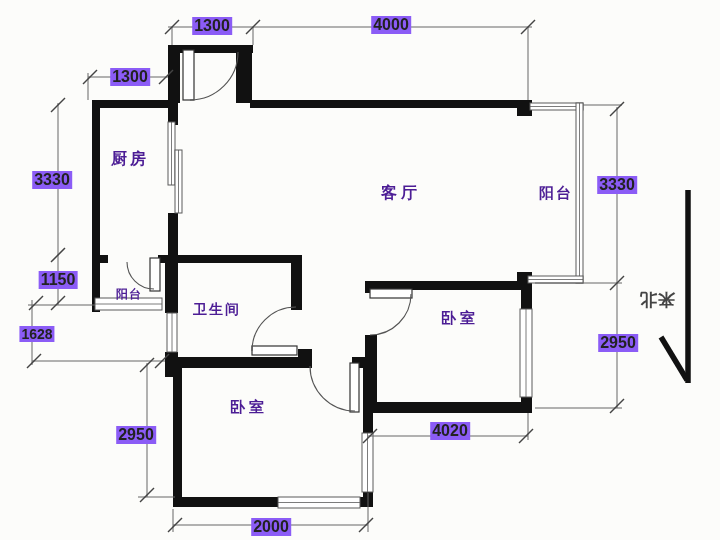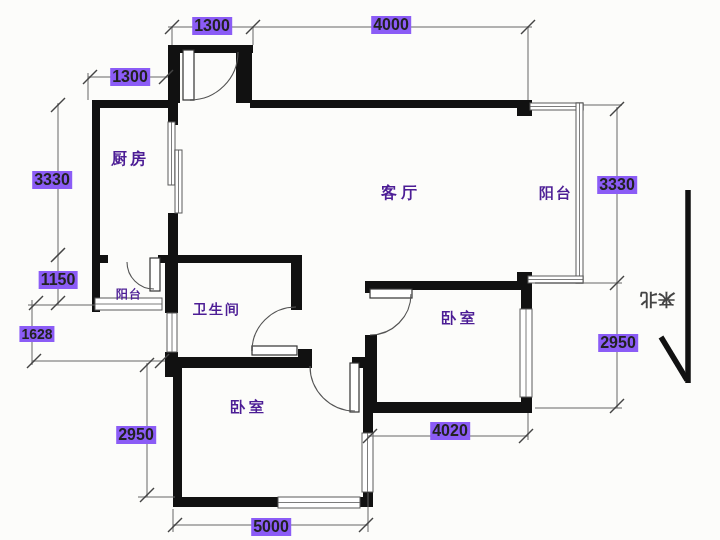--- a/index.html
+++ b/index.html
@@ -129,18 +129,18 @@
     <div class="lbl room-lbl" style="left: 217px; top: 310px; font-size: 14px; letter-spacing: 2px;">卫生间</div>
     <div class="lbl room-lbl" style="left: 460px; top: 318px; font-size: 15px; letter-spacing: 4px;">卧室</div>
     <div class="lbl room-lbl" style="left: 249px; top: 407px; font-size: 15px; letter-spacing: 4px;">卧室</div>
     <div class="lbl dim-lbl" style="left: 212px; top: 26px; font-size: 16px;">1300</div>
     <div class="lbl dim-lbl" style="left: 391px; top: 25px; font-size: 16px;">4000</div>
     <div class="lbl dim-lbl" style="left: 130px; top: 77px; font-size: 16px;">1300</div>
     <div class="lbl dim-lbl" style="left: 52px; top: 180px; font-size: 16px;">3330</div>
     <div class="lbl dim-lbl" style="left: 58px; top: 280px; font-size: 16px; text-align: right;">1150</div>
     <div class="lbl dim-lbl" style="left: 37px; top: 334px; font-size: 14px;">1628</div>
     <div class="lbl dim-lbl" style="left: 136px; top: 435px; font-size: 16px;">2950</div>
-    <div class="lbl dim-lbl" style="left: 271px; top: 527px; font-size: 16px;">5000</div>
+    <div class="lbl dim-lbl" style="left: 271px; top: 527px; font-size: 16px;">2000</div>
     <div class="lbl dim-lbl" style="left: 450px; top: 431px; font-size: 16px;">4020</div>
     <div class="lbl dim-lbl" style="left: 617px; top: 185px; font-size: 16px;">3330</div>
     <div class="lbl dim-lbl" style="left: 618px; top: 343px; font-size: 16px;">2950</div>
     <div class="lbl north-lbl" style="left: 657px; top: 299px; font-size: 17px; letter-spacing: 1px;">来北</div>
   </div>
 
 </body></html>

